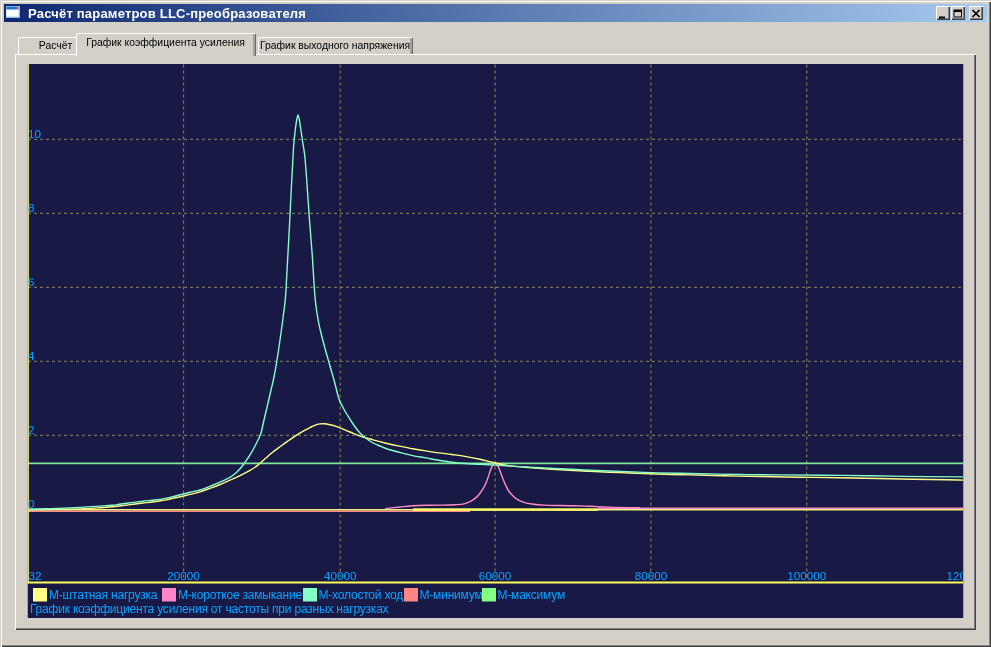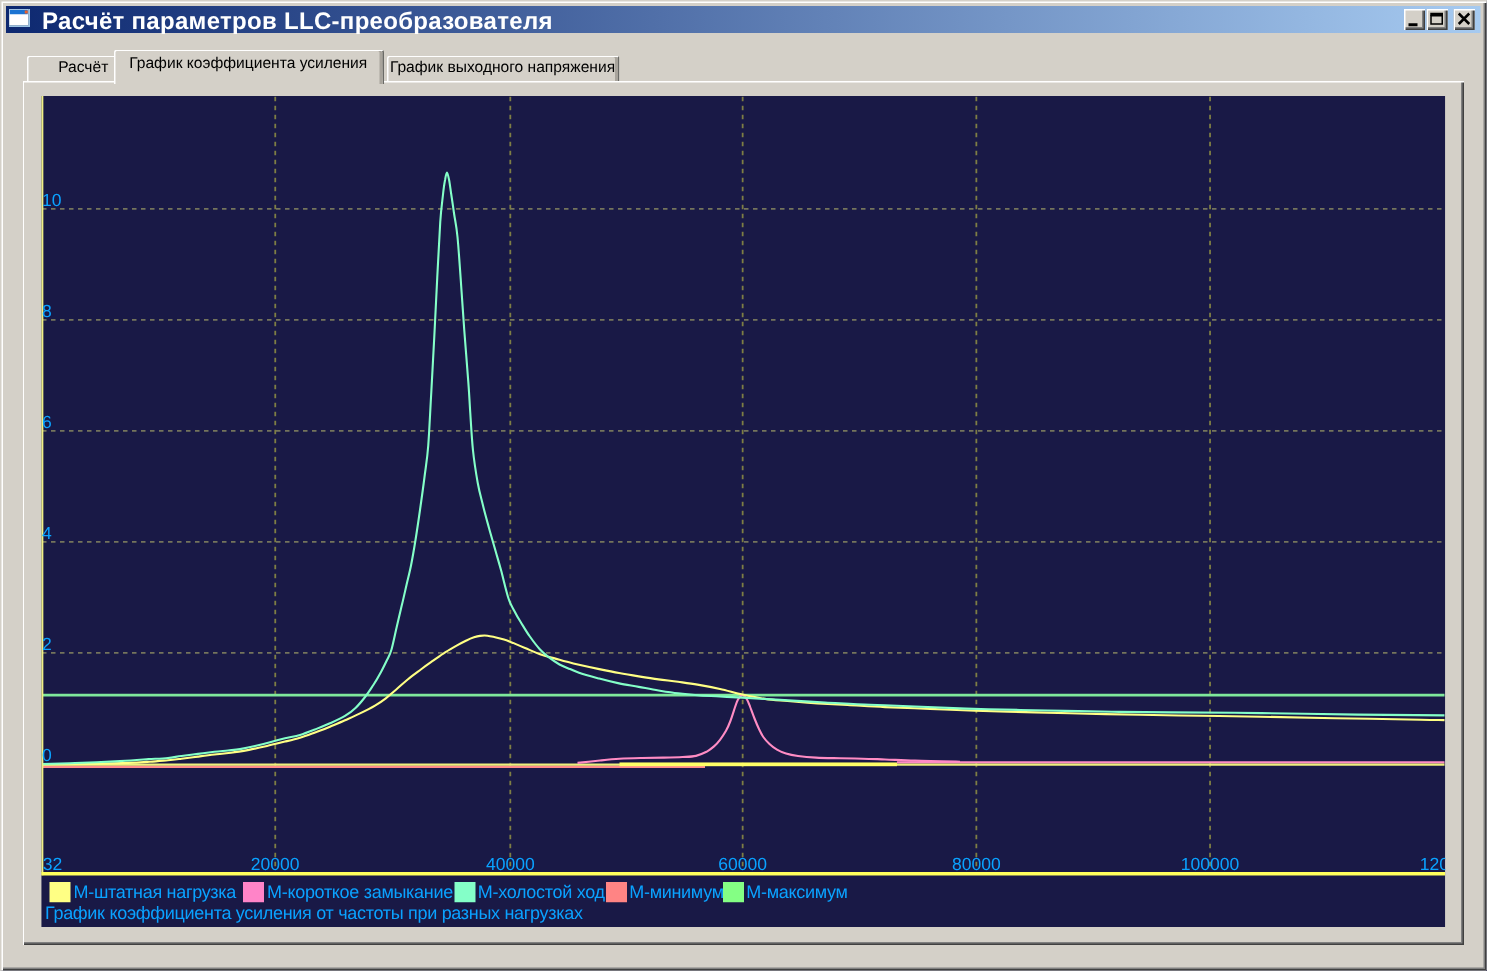--- a/index.html
+++ b/index.html
@@ -11,21 +11,21 @@
   box-shadow: inset 1px 1px 0 #D4D0C8, inset 2px 2px 0 #FFFFFF,
               inset -1px -1px 0 #404040, inset -2px -2px 0 #808080;
 }
 #titlebar {
   position:absolute; left:4px; top:4px; width:983px; height:18px;
   background:linear-gradient(90deg,#0D2870 0%,#A6CAF0 100%);
 }
 #title-ico { position:absolute; left:2px; top:1.5px; width:15px; height:13px; }
 #title-txt {
   position:absolute; left:24px; top:1.5px; color:#FFFFFF;
-  font-size:16px; font-weight:bold; white-space:nowrap; letter-spacing:0.2px;
+  font-size:13px; font-weight:bold; white-space:nowrap; letter-spacing:0.2px;
 }
 .tbtn {
   position:absolute; top:2px; width:14px; height:13.5px; background:#D4D0C8;
   box-shadow: inset 1px 1px 0 #FFFFFF, inset -1px -1px 0 #404040, inset -2px -2px 0 #808080;
 }
 #b-min { left:932px; }
 #b-max { left:947.3px; }
 #b-cls { left:964.5px; }
 .tab {
   position:absolute; background:#D4D0C8; color:#000; font-size:10.4px;

